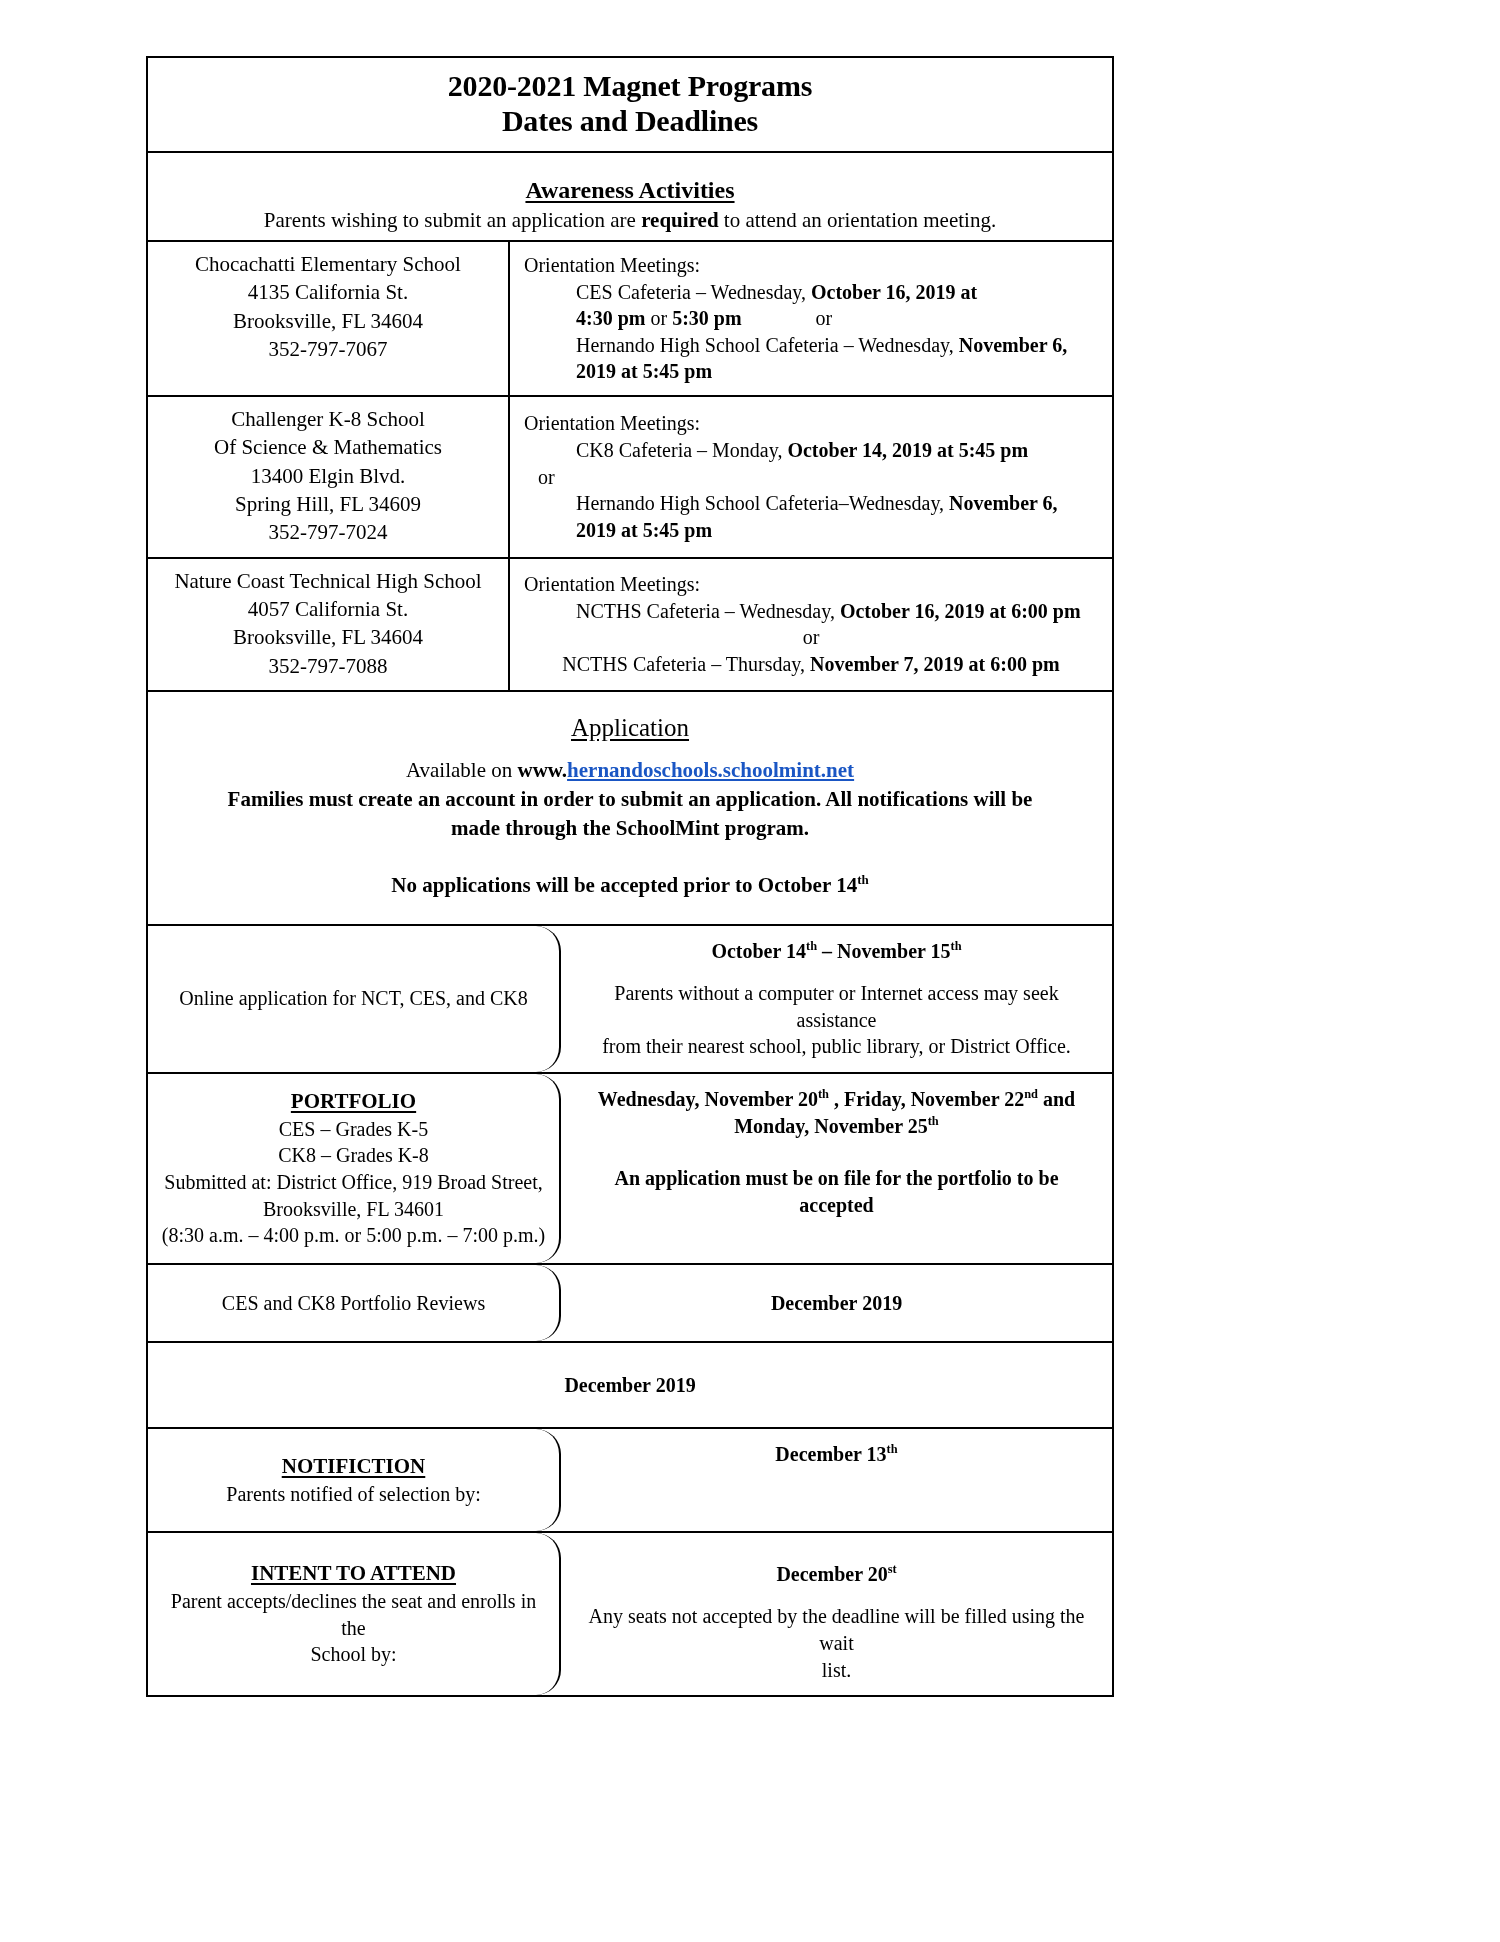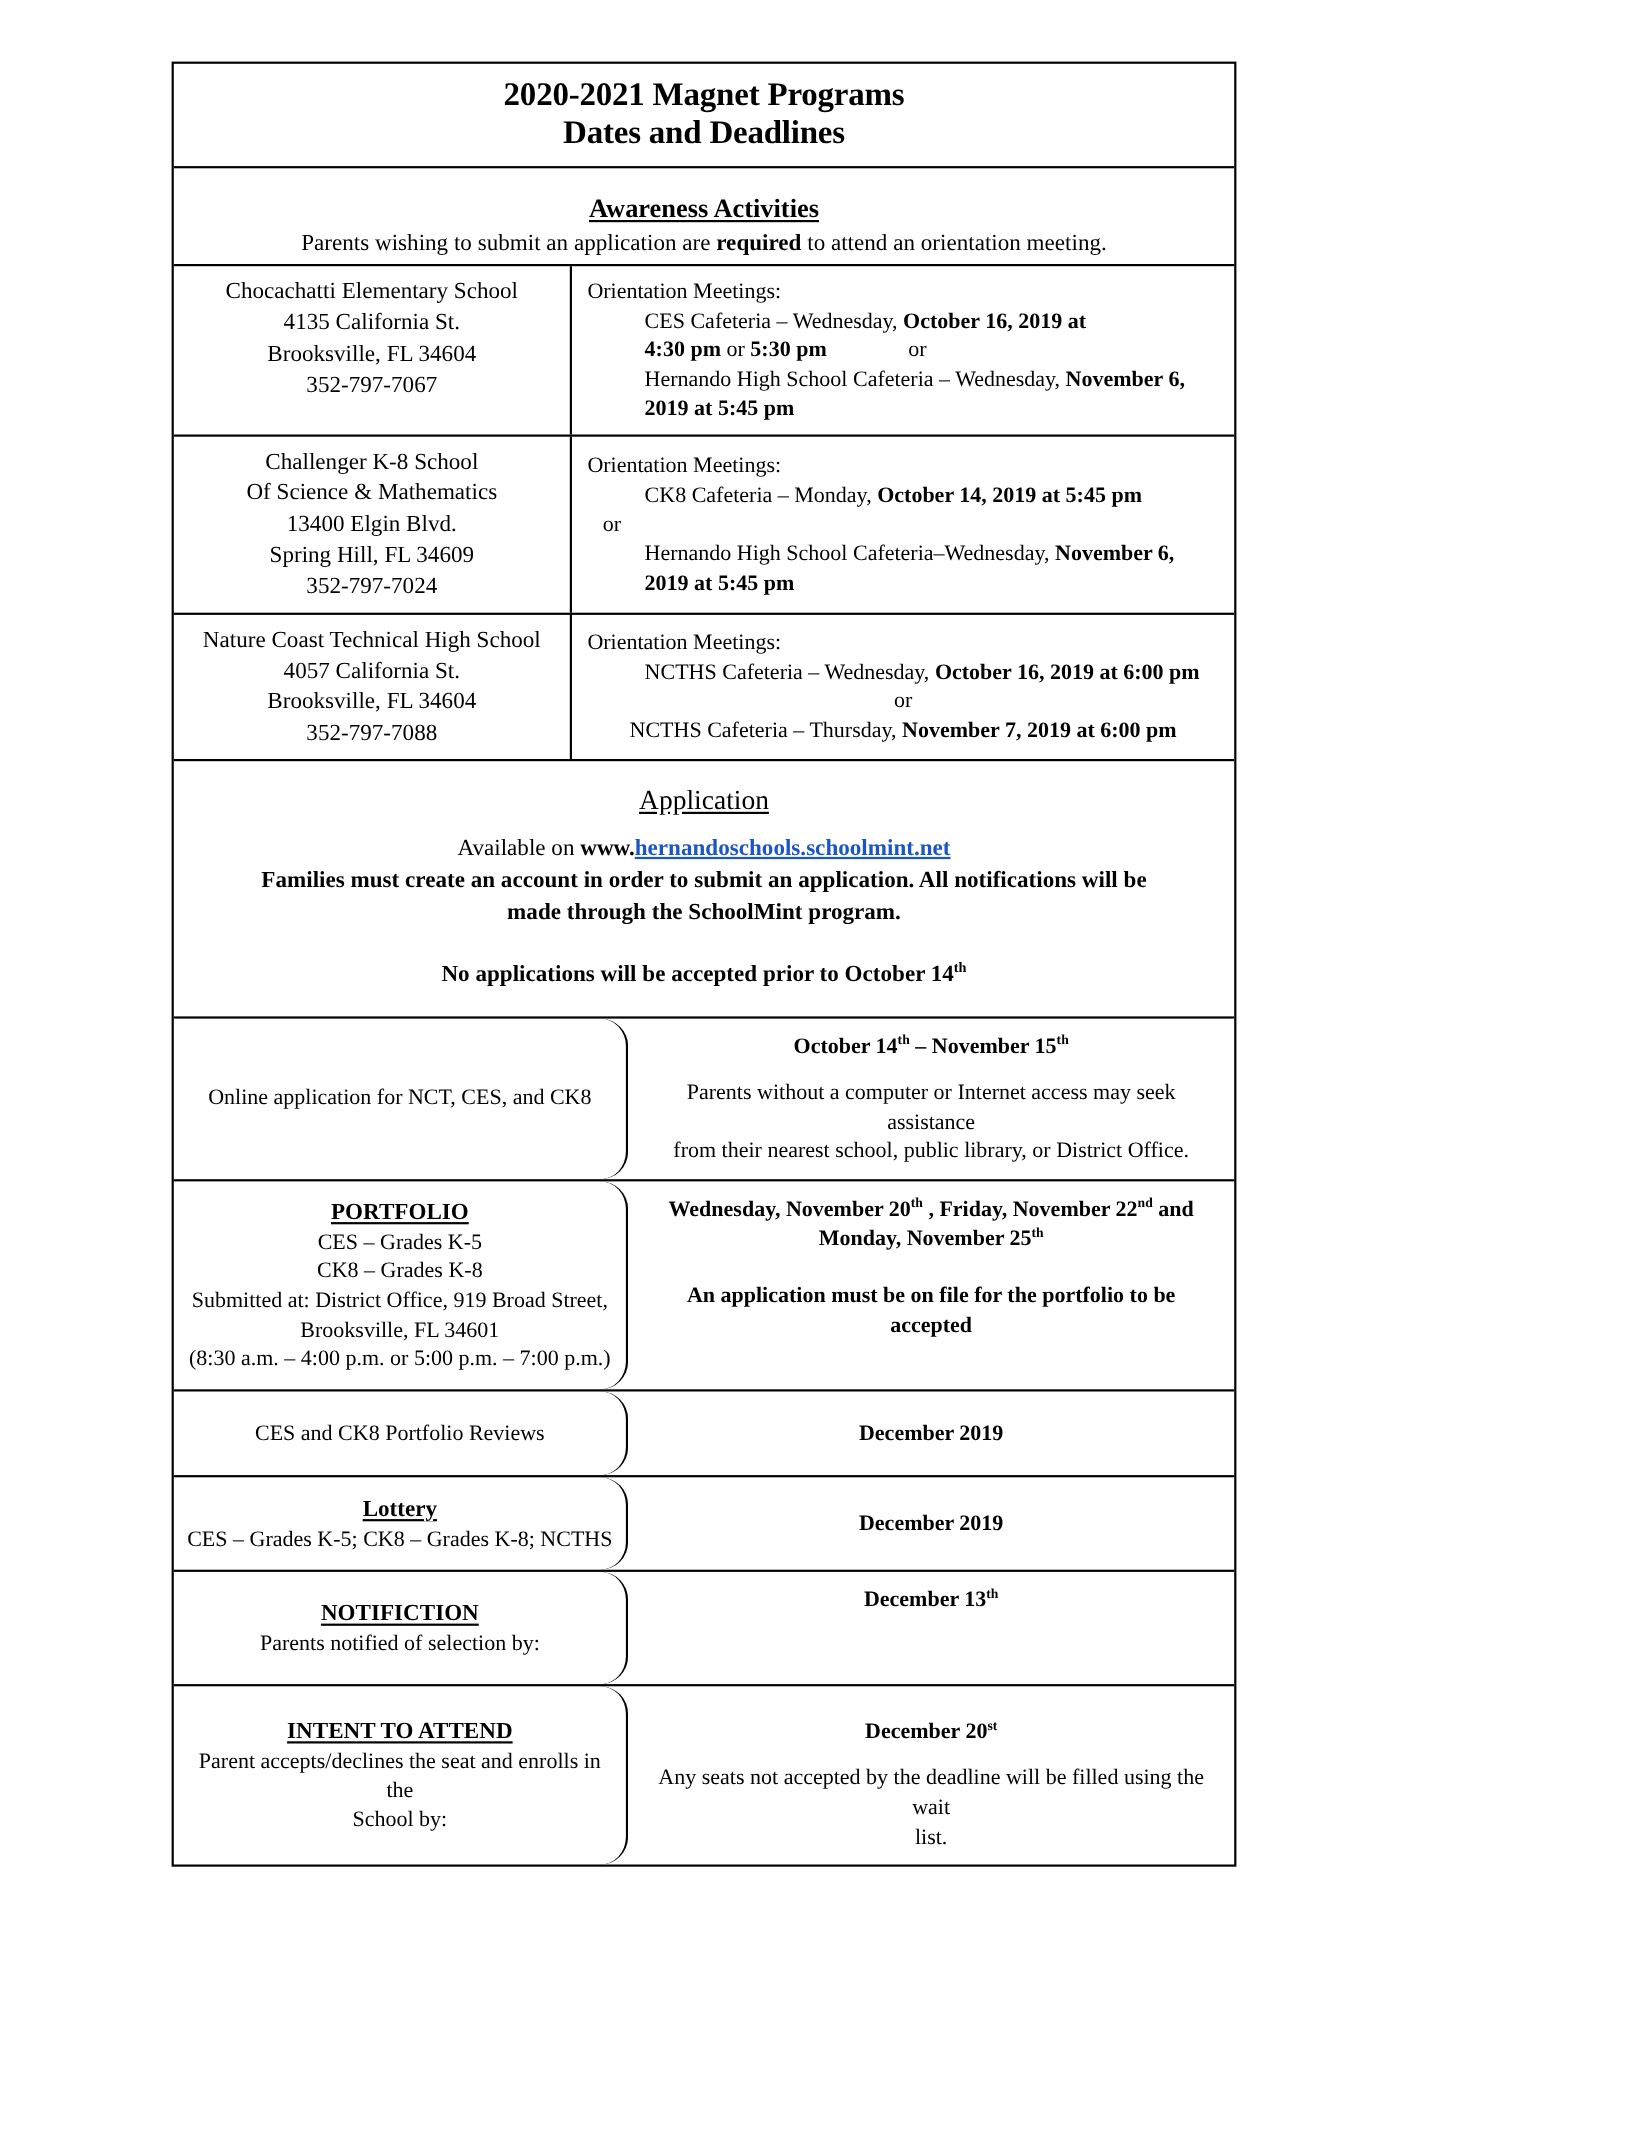--- a/index.html
+++ b/index.html
@@ -16,21 +16,21 @@
   }
   .page {
     position: absolute;
     left: 0; top: 0;
     width: 1500px;
     height: 1942px;
     background: #ffffff;
   }
   .doc {
     position: absolute;
-    left: 156px;
+    left: 146px;
     top: 56px;
     width: 968px;
     border: 2px solid #000;
     box-sizing: border-box;
     background: #fff;
   }
   .band {
     border-bottom: 2px solid #000;
     box-sizing: border-box;
   }
@@ -288,24 +288,20 @@
     <div class="drow r-reviews">
       <div class="dcol-left">
         <div>CES and CK8 Portfolio Reviews</div>
       </div>
       <div class="dcol-right" style="display:flex;align-items:center;justify-content:center">
         <div class="dbold">December 2019</div>
       </div>
     </div>
 
     <div class="drow r-lottery">
-      <div class="dcol-left">
-        <div class="dhead">Lottery</div>
-        <div>CES – Grades K-5; CK8 – Grades K-8; NCTHS</div>
-      </div>
       <div class="dcol-right" style="display:flex;align-items:center;justify-content:center">
         <div class="dbold">December 2019</div>
       </div>
     </div>
 
     <div class="drow r-notif">
       <div class="dcol-left">
         <div class="dhead">NOTIFICTION</div>
         <div>Parents notified of selection by:</div>
       </div>

